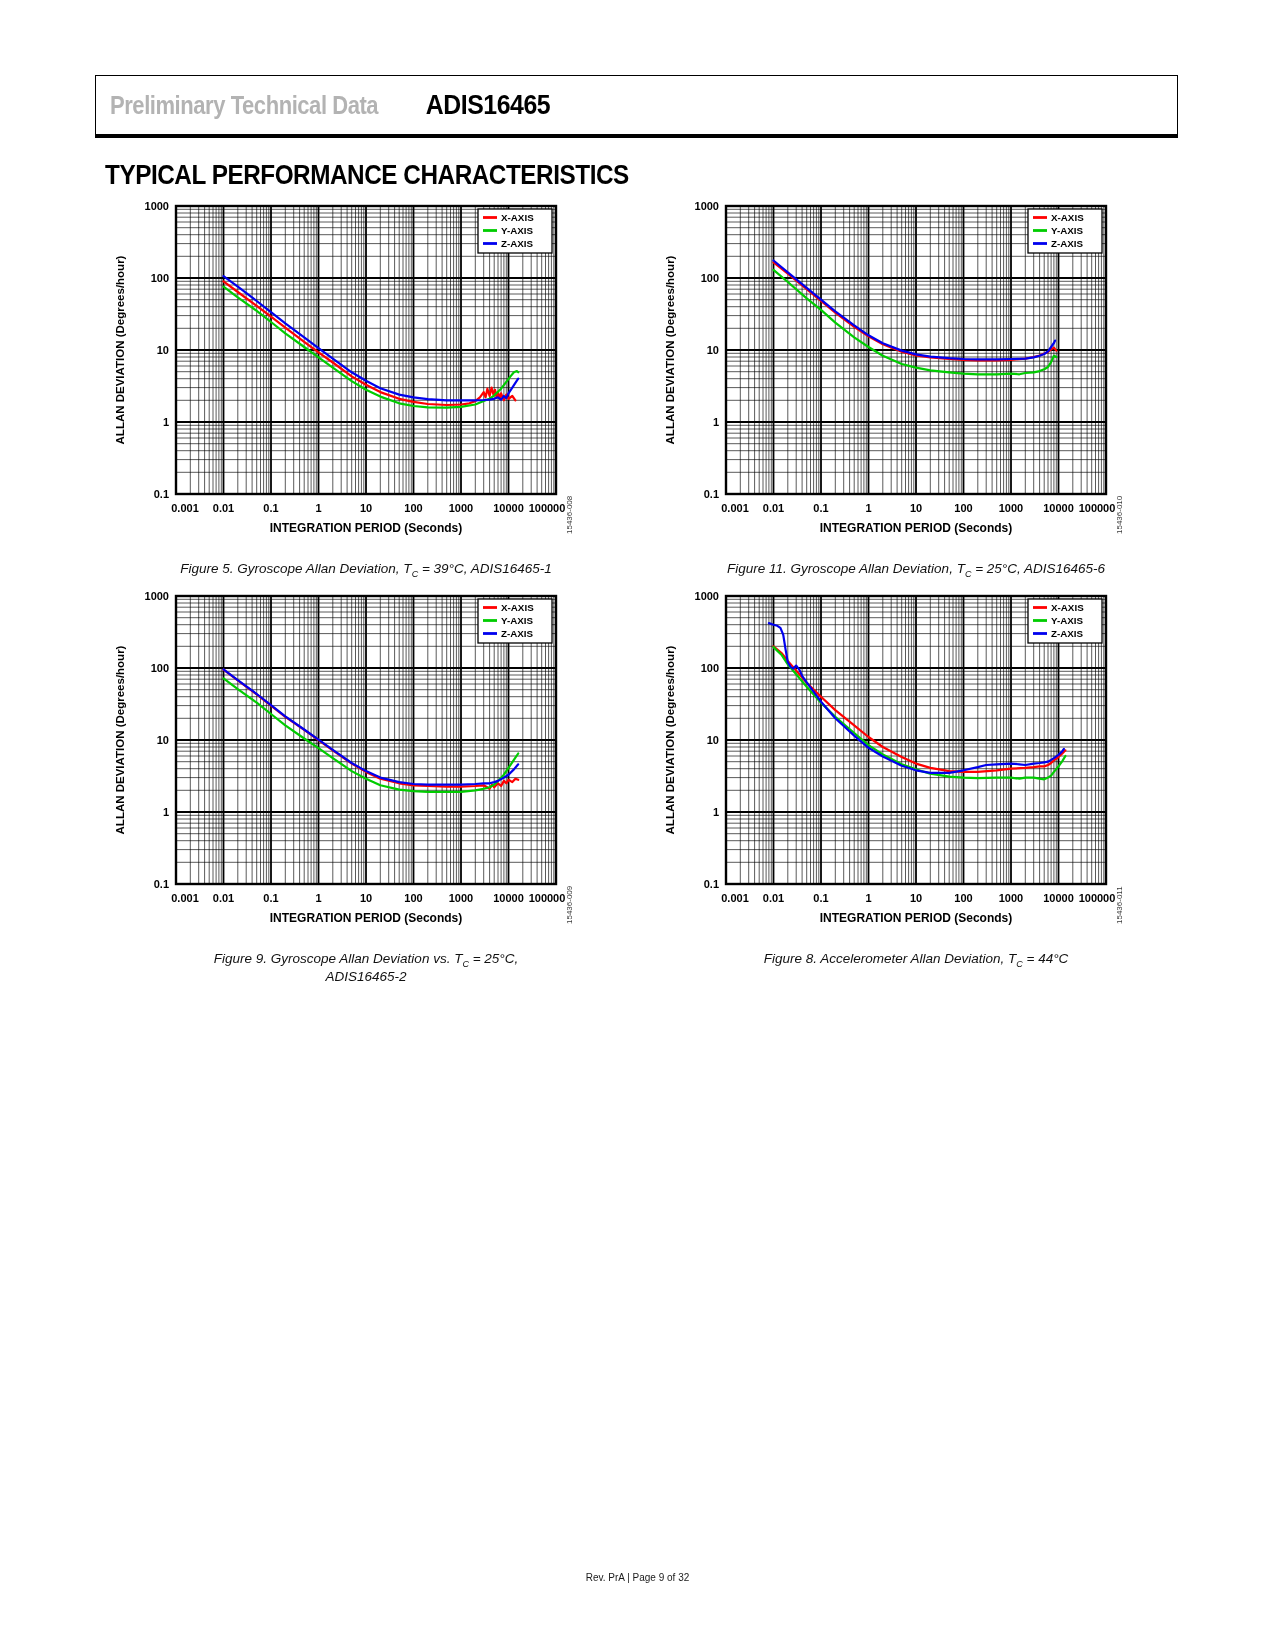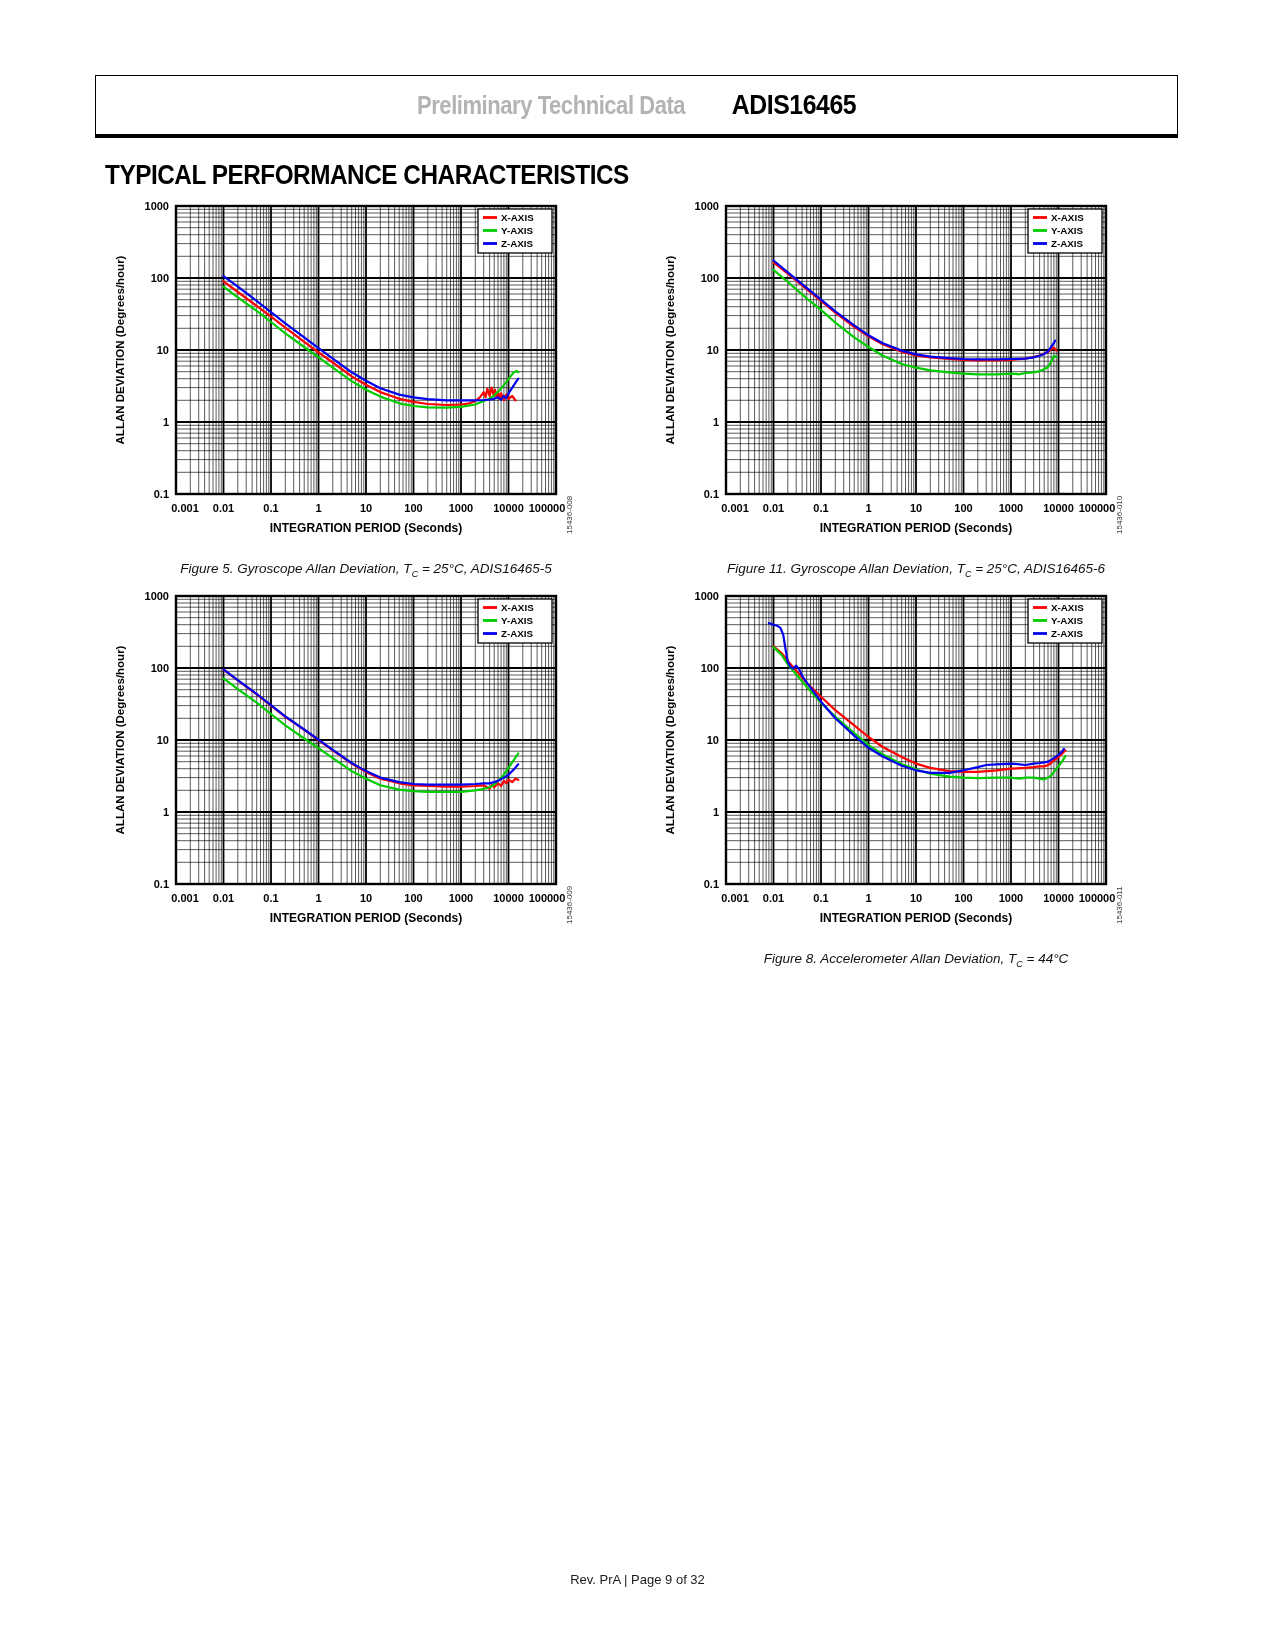--- a/index.html
+++ b/index.html
@@ -1,33 +1,33 @@
 <!DOCTYPE html>
 <html><head>
 <meta charset="utf-8">
 <style>
   html,body{margin:0;padding:0;background:#fff;}
   body{width:1275px;height:1650px;position:relative;font-family:"Liberation Sans",sans-serif;color:#000;}
   .header-box{position:absolute;left:95px;top:75px;width:1083px;height:63px;box-sizing:border-box;
     border:1.5px solid #000;border-bottom:4px solid #000;display:flex;align-items:center;
-    justify-content:center;padding:4px 14px;background:#fff;}
+    justify-content:flex-start;padding:4px 14px;background:#fff;}
   .header-left{color:#b3b3b3;font-weight:bold;font-size:25px;transform:scaleX(0.88);transform-origin:left center;letter-spacing:-0.5px;}
   .header-right{color:#000;font-weight:bold;font-size:27px;transform:scaleX(0.92);transform-origin:right center;letter-spacing:-0.5px;}
   .section-title{position:absolute;left:105px;top:160px;font-size:27px;font-weight:bold;
     transform:scaleX(0.9);transform-origin:left center;letter-spacing:-0.5px;white-space:nowrap;}
   .chart-block{position:absolute;width:520px;}
   .chart-block svg{display:block;font-family:"Liberation Sans",sans-serif;}
   #chart0{left:108px;top:198px;}
   #chart1{left:658px;top:198px;}
   #chart2{left:108px;top:588px;}
   #chart3{left:658px;top:588px;}
   .caption{margin-left:68px;width:380px;margin-top:18px;text-align:center;font-style:italic;
     font-size:13.5px;color:#111;}
   .caption sub{font-size:9px;}
-  .footer{position:absolute;left:0;top:1572px;width:1275px;text-align:center;font-size:13px;color:#1a1a1a;}
+  .footer{position:absolute;left:0;top:1572px;width:1275px;text-align:center;font-size:10px;color:#1a1a1a;}
 </style>
 </head>
 <body>
 
 <div class="header-box">
   <span class="header-left">Preliminary Technical Data</span>
   <span class="header-right">ADIS16465</span>
 </div>
 
 <div class="section-title">TYPICAL PERFORMANCE CHARACTERISTICS</div>
@@ -166,21 +166,21 @@
         <rect x="370" y="11" width="74" height="44" fill="#fff" stroke="#000" stroke-width="1.3"></rect>
         <line x1="375" y1="19.5" x2="389" y2="19.5" stroke="#ff0000" stroke-width="2.8"></line>
         <text x="393" y="23" font-size="9.8" font-weight="bold">X-AXIS</text>
         <line x1="375" y1="32.5" x2="389" y2="32.5" stroke="#00cc00" stroke-width="2.8"></line>
         <text x="393" y="36" font-size="9.8" font-weight="bold">Y-AXIS</text>
         <line x1="375" y1="45.5" x2="389" y2="45.5" stroke="#0000ee" stroke-width="2.8"></line>
         <text x="393" y="49" font-size="9.8" font-weight="bold">Z-AXIS</text>
       </g>
       <text transform="rotate(-90 464 336)" x="464" y="336" font-size="8" fill="#3a3a3a">15436-008</text>
     </svg>
-  <div class="caption"><span>Figure 5. Gyroscope Allan Deviation, T</span><sub>C</sub><span> = 25°C, ADIS16465-5</span></div>
+  <div class="caption"><span>Figure 5. Gyroscope Allan Deviation, T</span><sub>C</sub><span> = 39°C, ADIS16465-1</span></div>
 </div>
 
 <div class="chart-block" id="chart1">
   <svg width="520" height="345">
       <g>
         <line x1="82.3" y1="8.0" x2="82.3" y2="296.0" stroke="#000" stroke-width="0.65"></line>
         <line x1="90.7" y1="8.0" x2="90.7" y2="296.0" stroke="#000" stroke-width="0.65"></line>
         <line x1="96.6" y1="8.0" x2="96.6" y2="296.0" stroke="#000" stroke-width="0.65"></line>
         <line x1="101.2" y1="8.0" x2="101.2" y2="296.0" stroke="#000" stroke-width="0.65"></line>
         <line x1="105.0" y1="8.0" x2="105.0" y2="296.0" stroke="#000" stroke-width="0.65"></line>
@@ -454,20 +454,21 @@
         <rect x="370" y="11" width="74" height="44" fill="#fff" stroke="#000" stroke-width="1.3"></rect>
         <line x1="375" y1="19.5" x2="389" y2="19.5" stroke="#ff0000" stroke-width="2.8"></line>
         <text x="393" y="23" font-size="9.8" font-weight="bold">X-AXIS</text>
         <line x1="375" y1="32.5" x2="389" y2="32.5" stroke="#00cc00" stroke-width="2.8"></line>
         <text x="393" y="36" font-size="9.8" font-weight="bold">Y-AXIS</text>
         <line x1="375" y1="45.5" x2="389" y2="45.5" stroke="#0000ee" stroke-width="2.8"></line>
         <text x="393" y="49" font-size="9.8" font-weight="bold">Z-AXIS</text>
       </g>
       <text transform="rotate(-90 464 336)" x="464" y="336" font-size="8" fill="#3a3a3a">15436-009</text>
     </svg>
+  <div class="caption"><span>Figure 9. Gyroscope Allan Deviation vs. T</span><sub>C</sub><span> = 25°C, ADIS16465-2</span></div>
 </div>
 
 <div class="chart-block" id="chart3">
   <svg width="520" height="345">
       <g>
         <line x1="82.3" y1="8.0" x2="82.3" y2="296.0" stroke="#000" stroke-width="0.65"></line>
         <line x1="90.7" y1="8.0" x2="90.7" y2="296.0" stroke="#000" stroke-width="0.65"></line>
         <line x1="96.6" y1="8.0" x2="96.6" y2="296.0" stroke="#000" stroke-width="0.65"></line>
         <line x1="101.2" y1="8.0" x2="101.2" y2="296.0" stroke="#000" stroke-width="0.65"></line>
         <line x1="105.0" y1="8.0" x2="105.0" y2="296.0" stroke="#000" stroke-width="0.65"></line>

